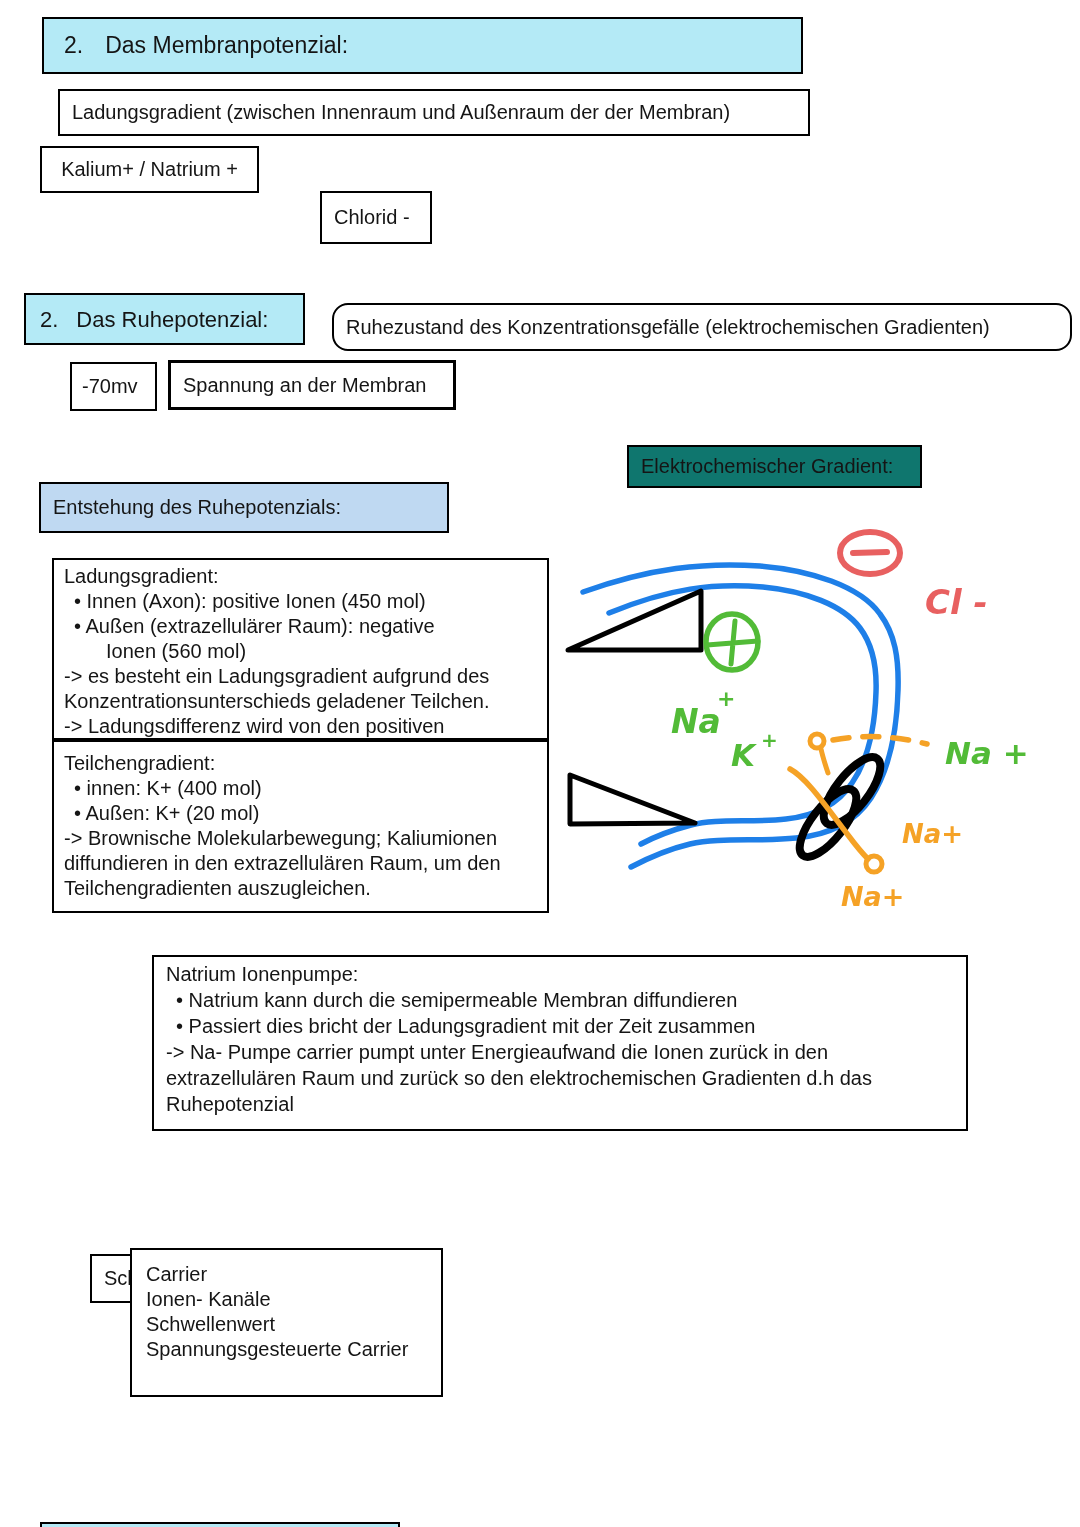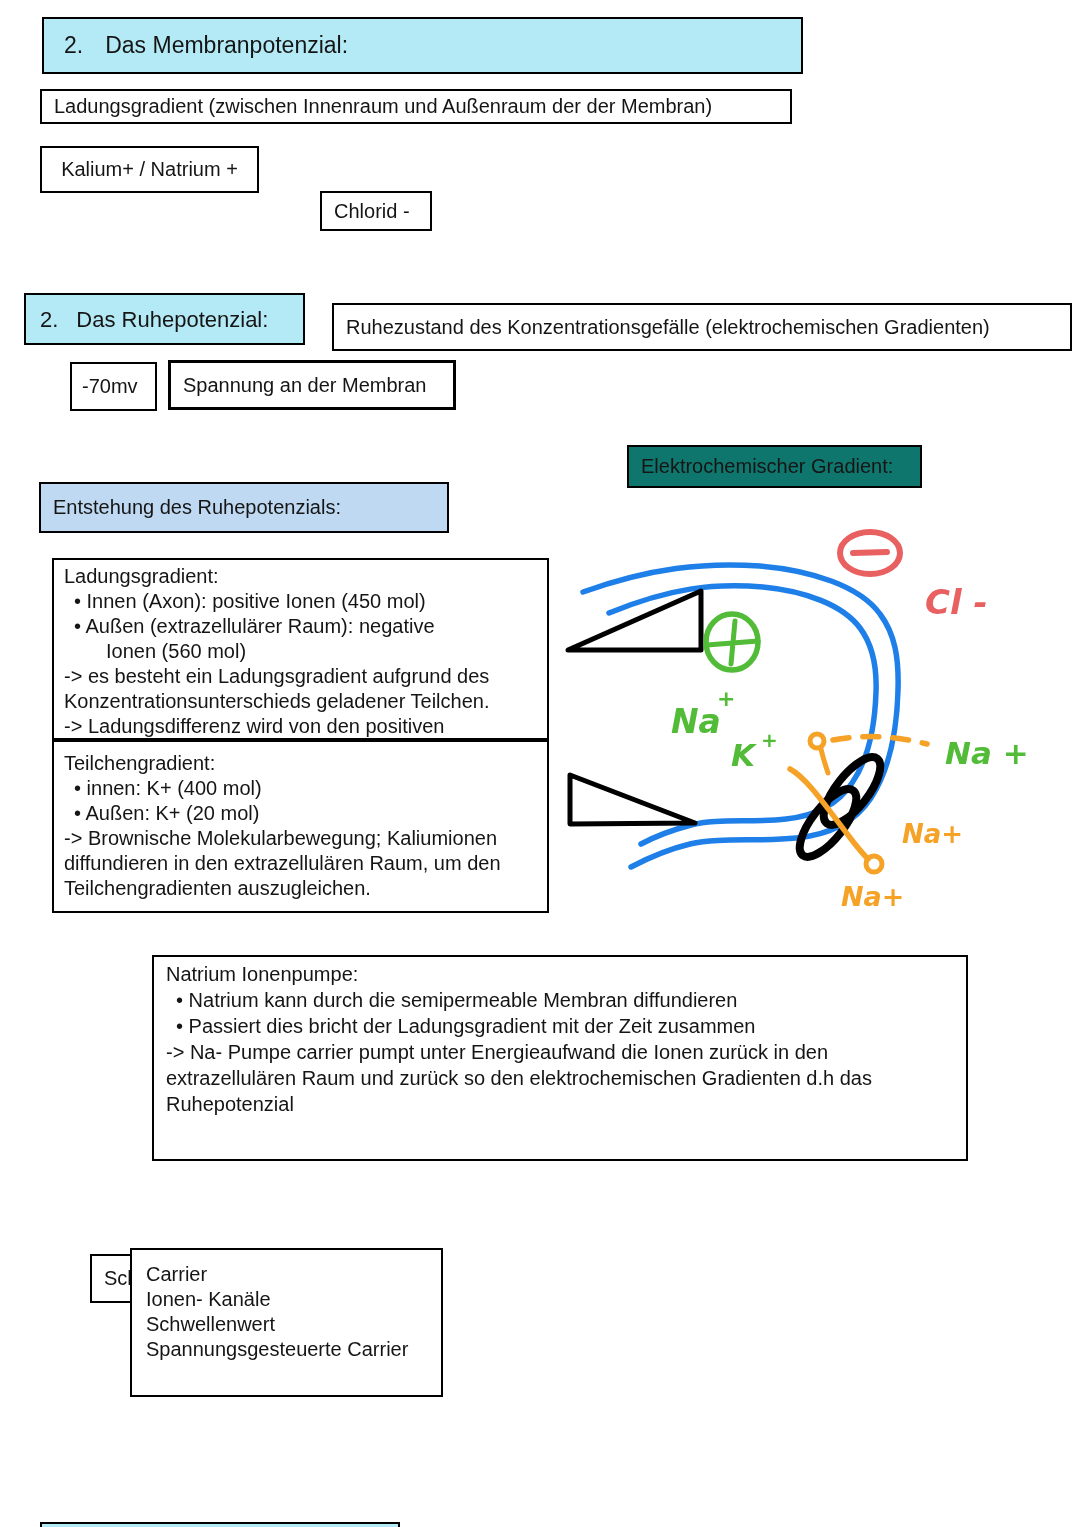--- a/index.html
+++ b/index.html
@@ -26,38 +26,38 @@
   .peek{background:#b4eaf6;border:2px solid #000;border-bottom:none;}
 </style>
 </head>
 <body>
 
 <div class="box titlebox" style="left:42px;top:17px;width:761px;height:57px;padding-left:20px;">
   <span class="num">2.</span>
   <span>Das Membranpotenzial:</span>
 </div>
 
-<div class="box strip" style="left:40px;top:89px;width:752px;height:35px;">
+<div class="box strip" style="left:58px;top:89px;width:752px;height:47px;">
   <span>Ladungsgradient (zwischen Innenraum und Außenraum der der Membran)</span>
 </div>
 
 <div class="box strip" style="left:40px;top:146px;width:219px;height:47px;justify-content:center;">
   <span>Kalium+ / Natrium +</span>
 </div>
 
-<div class="box strip" style="left:320px;top:191px;width:112px;height:40px;">
+<div class="box strip" style="left:320px;top:191px;width:112px;height:53px;">
   <span>Chlorid -</span>
 </div>
 
 <div class="box titlebox" style="left:24px;top:293px;width:281px;height:52px;padding-left:14px;font-size:22px;">
   <span class="num" style="margin-right:18px;">2.</span>
   <span>Das Ruhepotenzial:</span>
 </div>
 
-<div class="box strip" style="left:332px;top:303px;width:740px;height:48px;">
+<div class="box strip" style="left:332px;top:303px;width:740px;height:48px;border-radius:16px;">
   <span>Ruhezustand des Konzentrationsgefälle (elektrochemischen Gradienten)</span>
 </div>
 
 <div class="box strip" style="left:70px;top:362px;width:87px;height:49px;padding:0 10px;">
   <span>-70mv</span>
 </div>
 
 <div class="box strip" style="left:168px;top:360px;width:288px;height:50px;border-width:3px;">
   <span>Spannung an der Membran</span>
 </div>
@@ -115,21 +115,21 @@
 
   <circle cx="262" cy="221" r="7" fill="none" stroke="#f5a226" stroke-width="5"></circle>
   <path d="M 278 220 C 310 214 340 216 372 224" fill="none" stroke="#f5a226" stroke-width="5.5" stroke-linecap="round" stroke-dasharray="16 14"></path>
   <path d="M 266 229 C 268 238 270 244 273 253" fill="none" stroke="#f5a226" stroke-width="5" stroke-linecap="round"></path>
   <path d="M 235 249 C 252 258 272 288 293 315 C 302 327 308 334 313 339" fill="none" stroke="#f5a226" stroke-width="5.5" stroke-linecap="round"></path>
   <circle cx="319" cy="344" r="8" fill="none" stroke="#f5a226" stroke-width="5"></circle>
   <text x="347" y="323" font-size="26" fill="#f5a226">Na+</text>
   <text x="286" y="386" font-size="27" fill="#f5a226">Na+</text>
 </svg>
 
-<div class="box bodybox" style="left:152px;top:955px;width:816px;height:206px;line-height:26px;padding-left:12px;">
+<div class="box bodybox" style="left:152px;top:955px;width:816px;height:176px;line-height:26px;padding-left:12px;">
   <div class="ln">Natrium Ionenpumpe:</div>
   <div class="ln b">•  Natrium kann durch die semipermeable Membran diffundieren</div>
   <div class="ln b">•  Passiert dies bricht der Ladungsgradient mit der Zeit zusammen</div>
   <div class="ln">-&gt; Na- Pumpe carrier pumpt unter Energieaufwand die Ionen zurück in den</div>
   <div class="ln">extrazellulären Raum und zurück so den elektrochemischen Gradienten d.h das</div>
   <div class="ln">Ruhepotenzial</div>
 </div>
 
 <div class="box strip" style="left:90px;top:1254px;width:184px;height:49px;">
   <span>Schlüsselwörter:</span>

